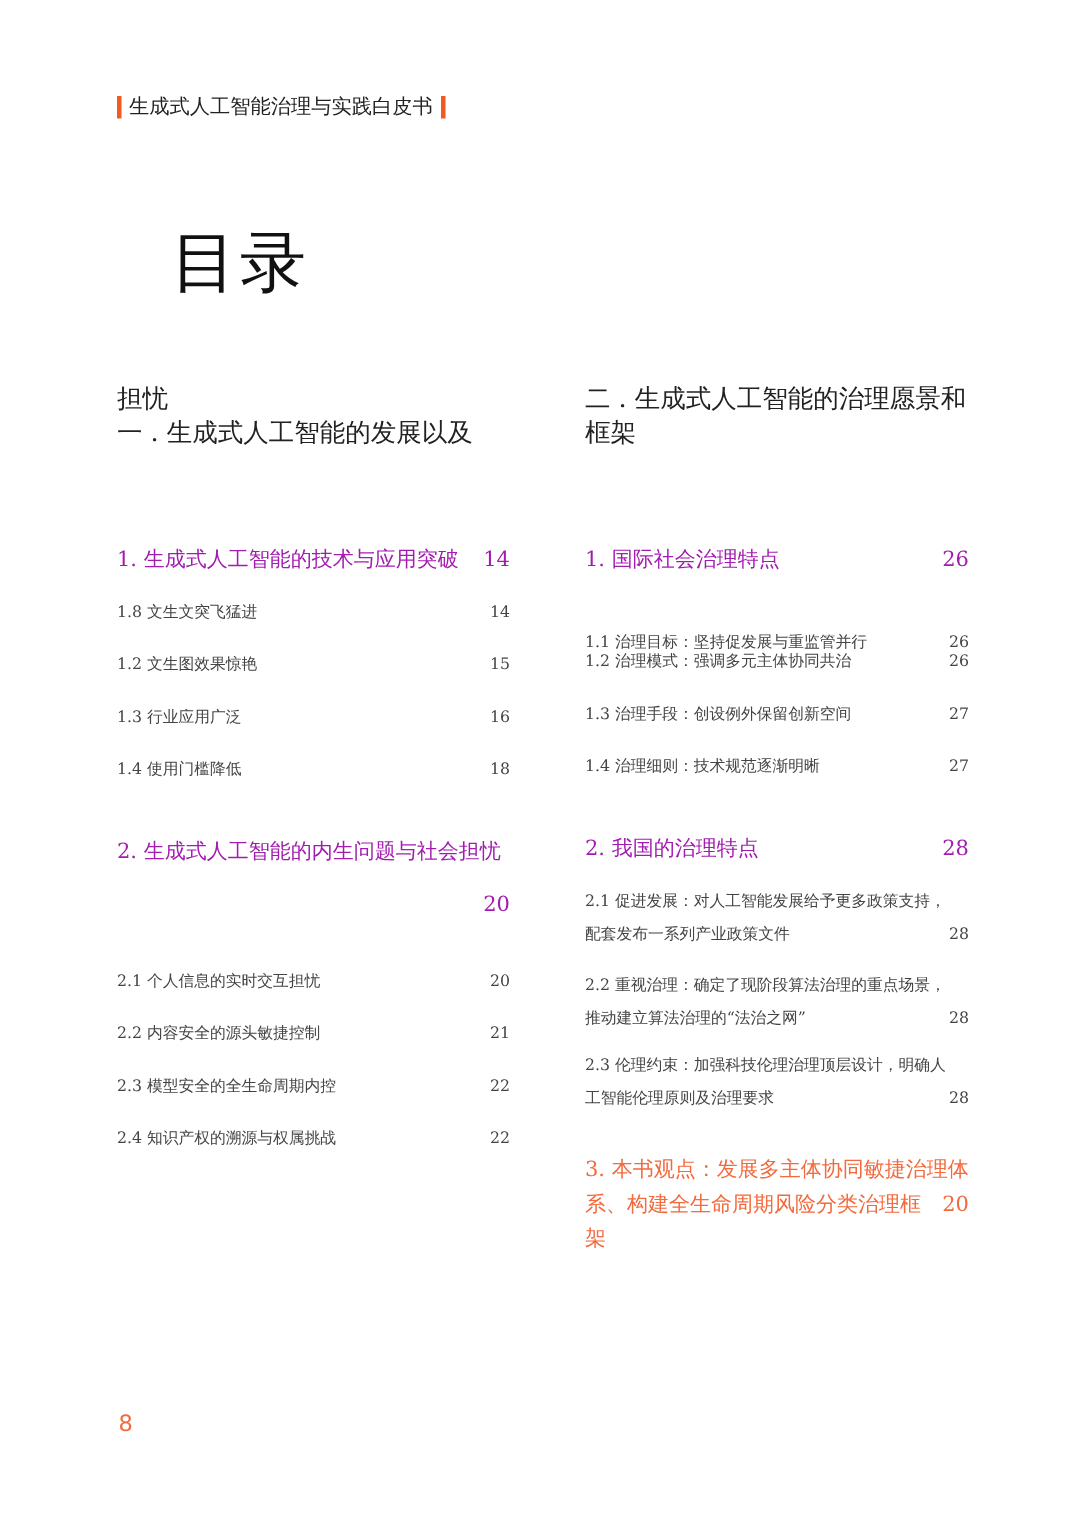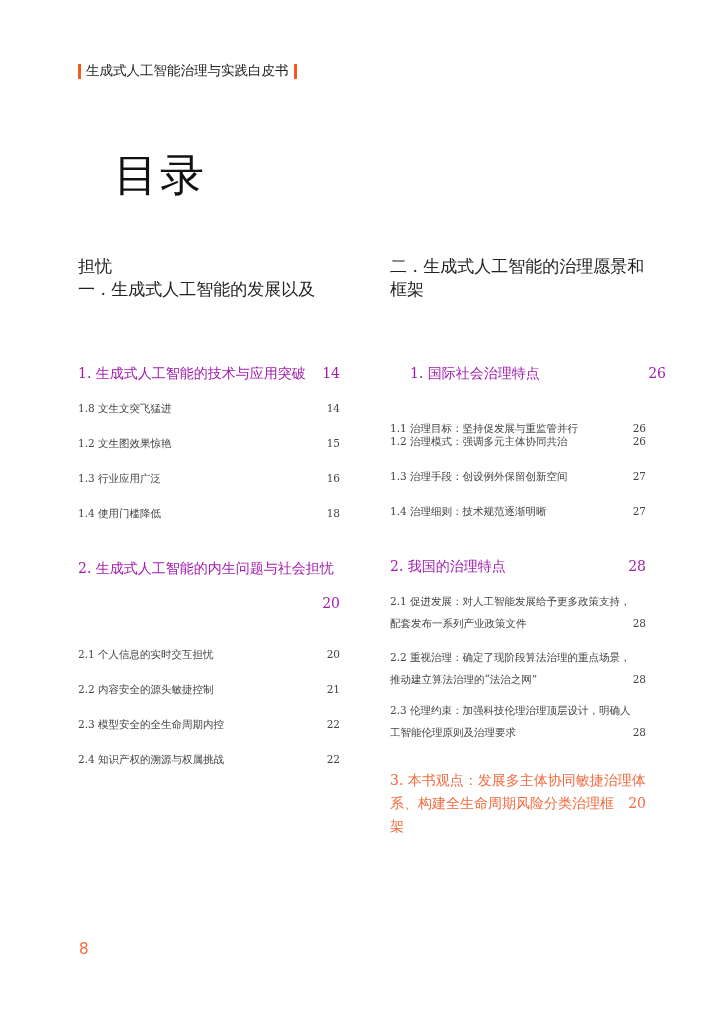--- a/index.html
+++ b/index.html
@@ -105,21 +105,21 @@
       <span class="num">22</span>
     </div>
 </div>
 
 <div class="col right">
   <div class="part-title">
     <div>二 . 生成式人工智能的治理愿景和</div>
     <div>框架</div>
   </div>
 </div>
-<div class="abs" style="left:410px; top:362px; width:256px;">
+<div class="abs" style="left:390px; top:362px; width:256px;">
   <div class="sec">
     <span>1. 国际社会治理特点</span>
     <span class="num">26</span>
   </div>
 </div>
 <div class="abs" style="left:390px; top:419px; width:256px;">
   <div class="sub">
       <span>1.1 治理目标：坚持促发展与重监管并行</span>
       <span class="num">26</span>
     </div>

